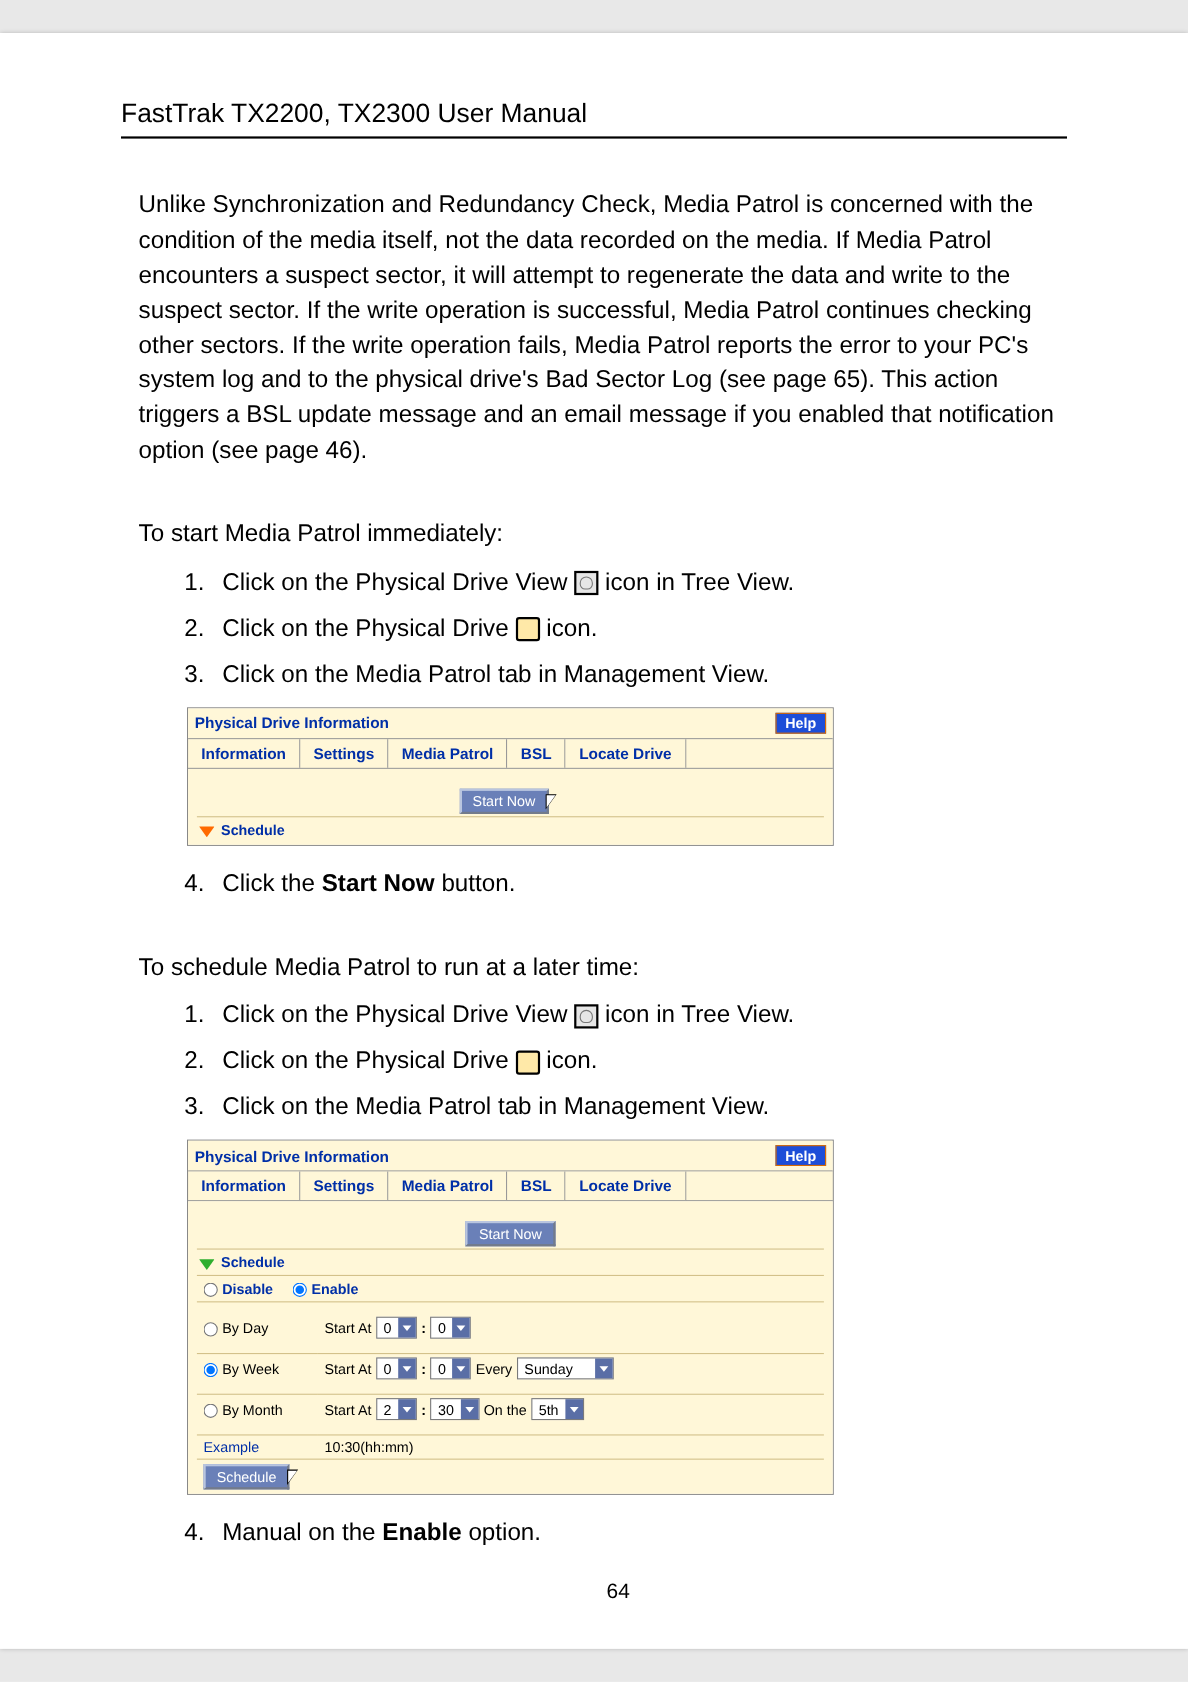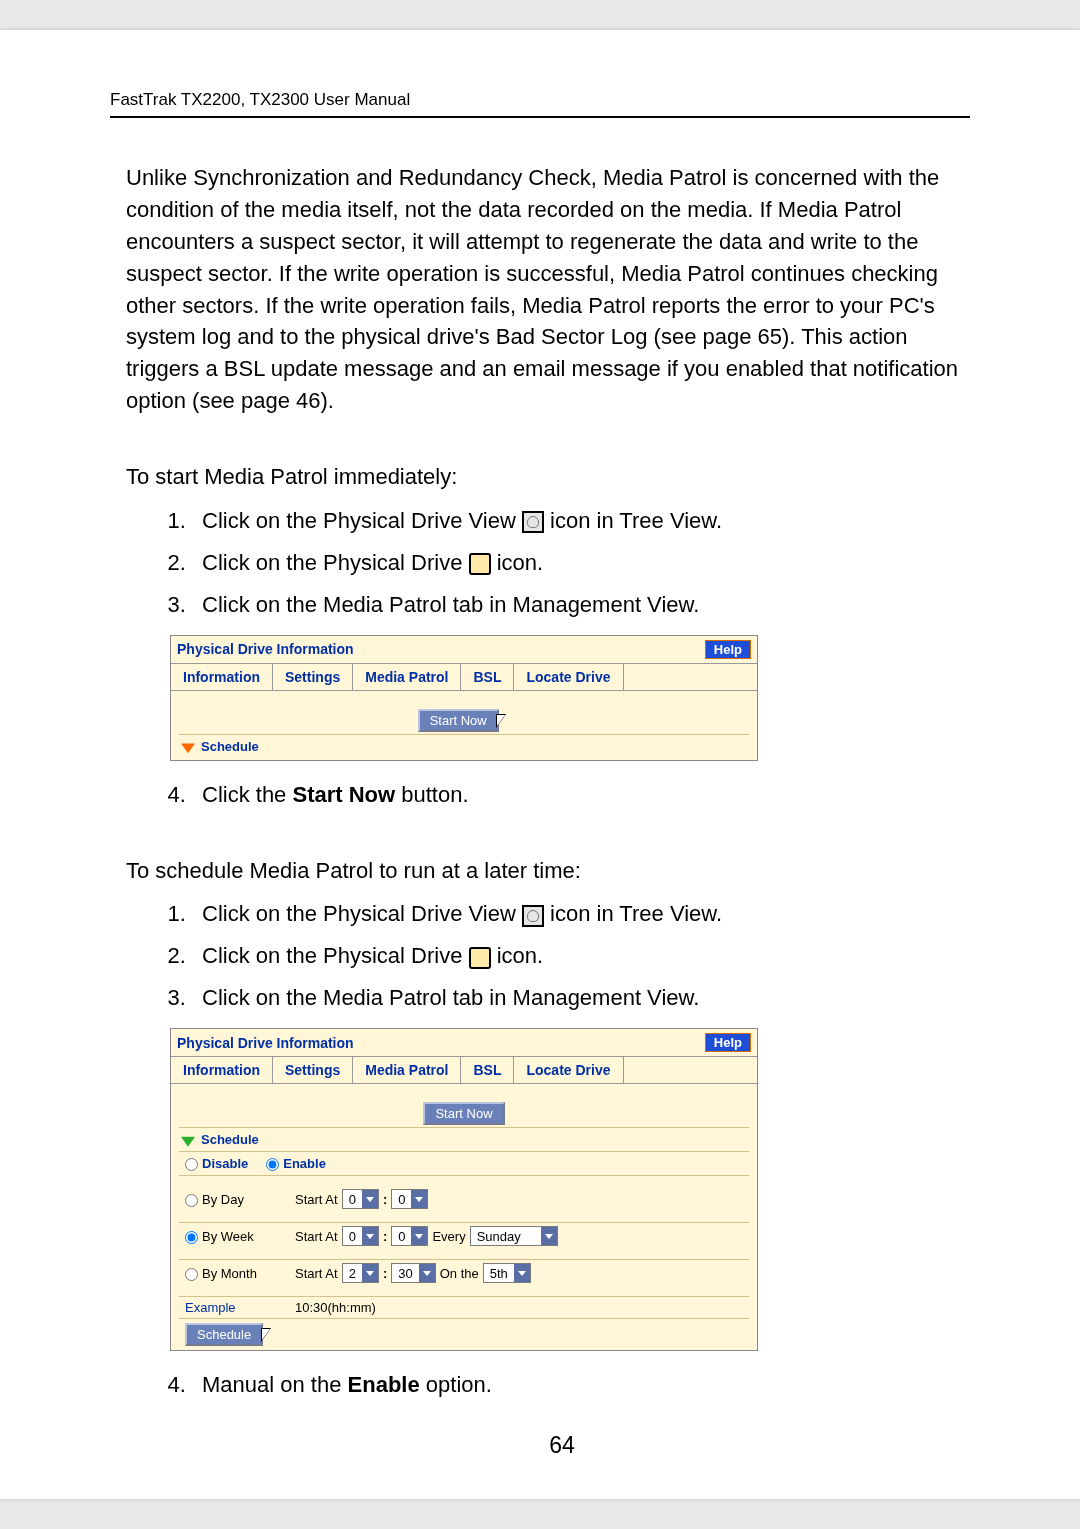--- a/index.html
+++ b/index.html
@@ -17,21 +17,21 @@
     background: #fff;
     padding: 60px 110px 40px 110px;
     color: #000;
     position: relative;
     box-shadow: 0 0 4px rgba(0,0,0,0.2);
   }
   .header-line {
     border-bottom: 2px solid #000;
     padding-bottom: 6px;
     margin-bottom: 38px;
-    font-size: 17px;
+    font-size: 24px;
   }
   .body-text {
     font-size: 22px;
     line-height: 1.45;
     margin-bottom: 12px;
     margin-top: 44px;
   }
   ol.steps {
     font-size: 22px;
     line-height: 1.45;
@@ -222,21 +222,21 @@
     border-right: 4px solid transparent;
     border-top: 5px solid #fff;
   }
   .sched-btn-row {
     padding: 4px 6px;
     border-top: 1px solid #d3c18a;
     position: relative;
   }
   .pagenum {
     text-align: center;
-    font-size: 23px;
+    font-size: 19px;
     position: absolute;
     bottom: 40px;
     left: 0; right: 0; padding-left: 44px;
   }
 </style>
 </head>
 <body>
 
 <div class="page">
   <div class="header-line">FastTrak TX2200, TX2300 User Manual</div>

